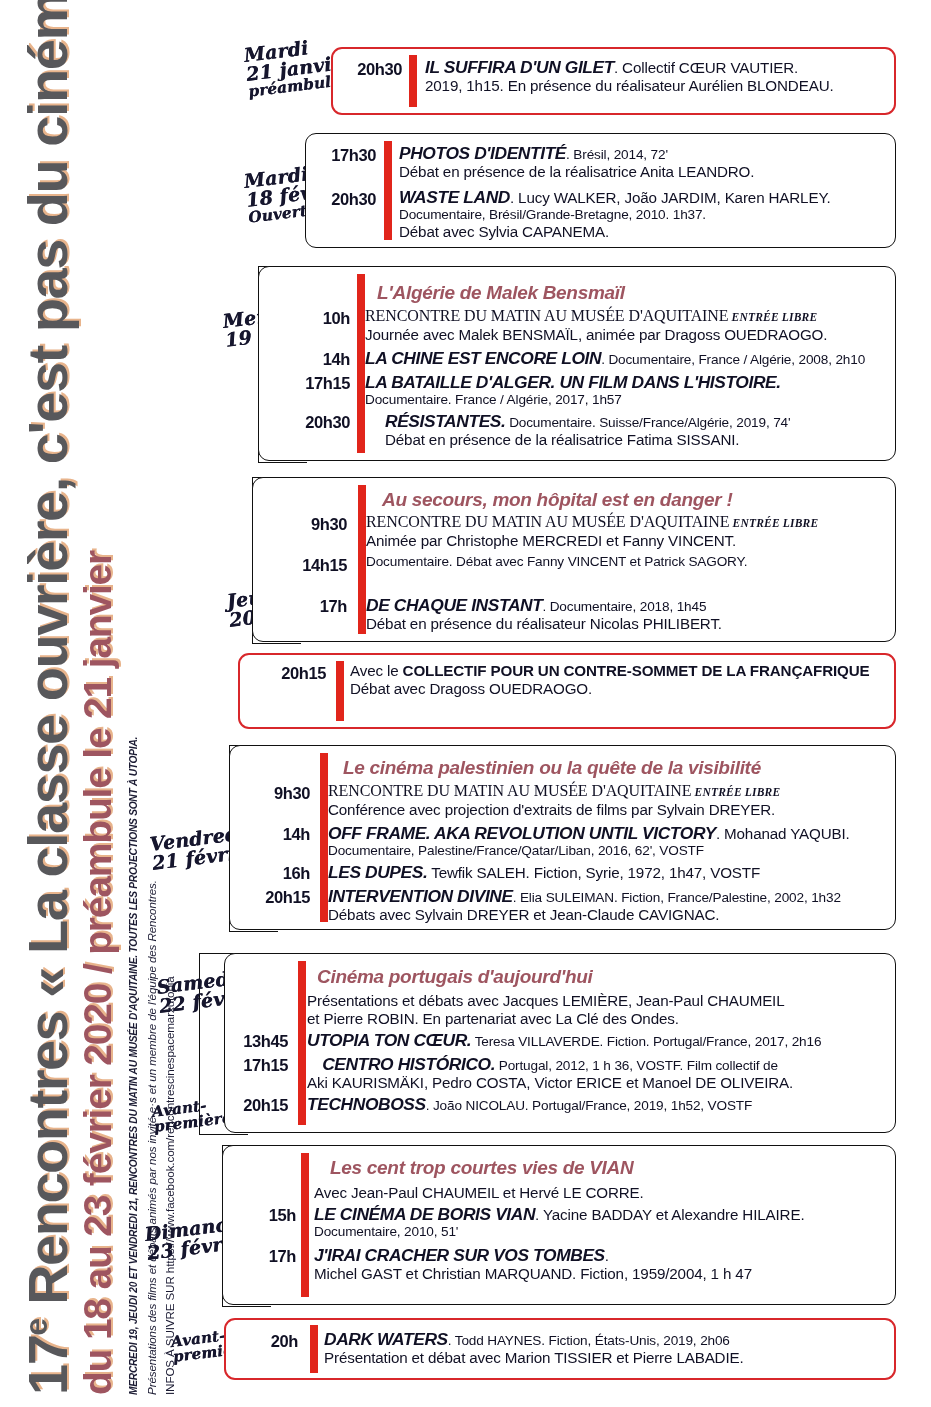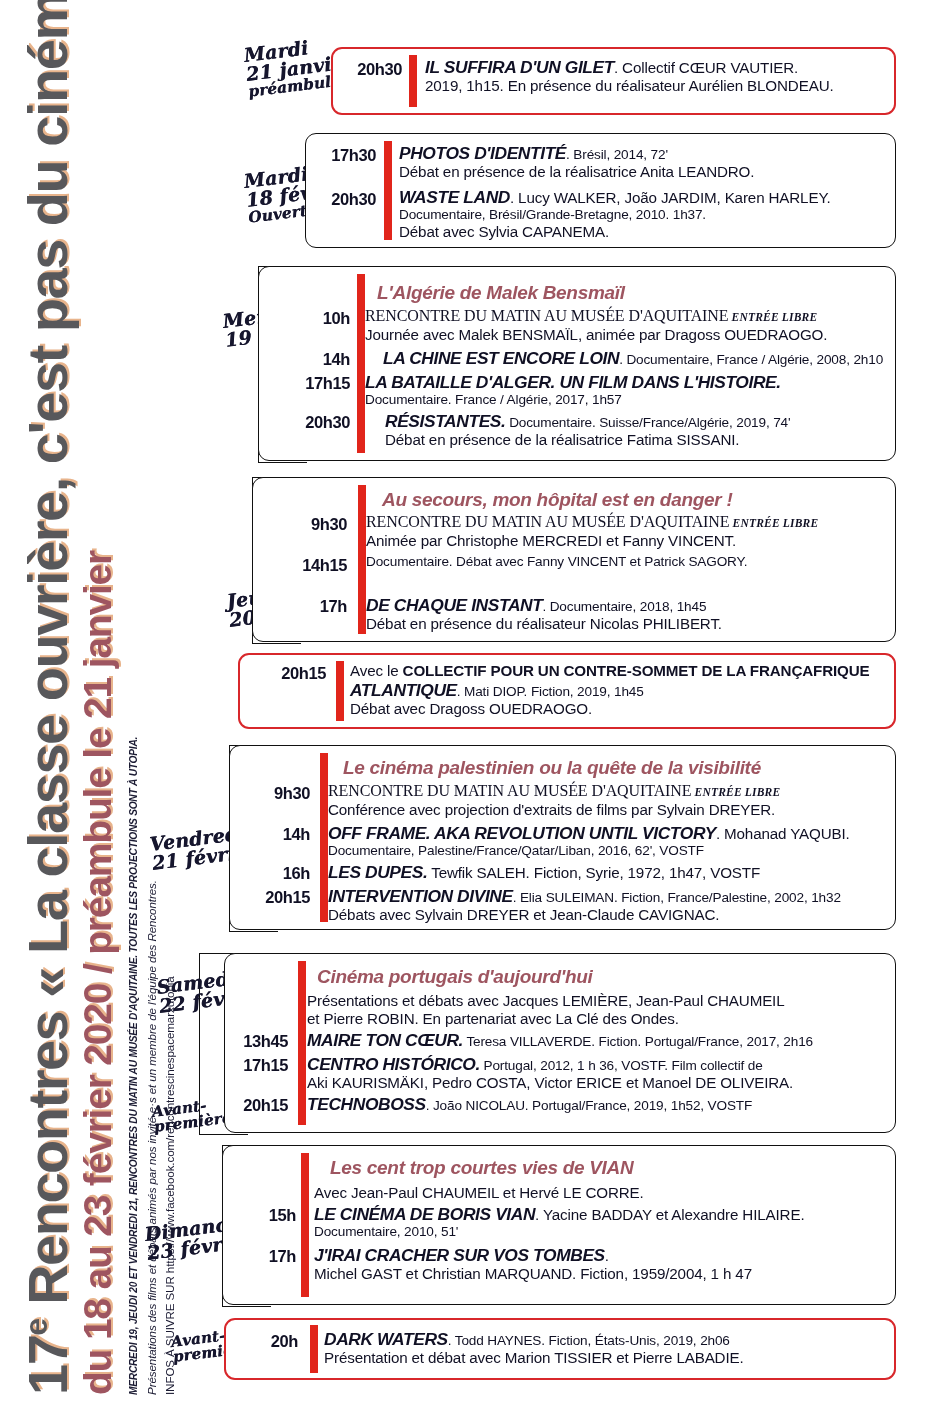--- a/index.html
+++ b/index.html
@@ -191,21 +191,21 @@
 
 <div class="sect-head" style="position:absolute;left:377px;top:282px;">L'Algérie de Malek Bensmaïl</div>
 
 <div class="time" style="left:290px;top:309px;width:60px;">10h</div>
 <div class="body" style="left:365px;top:307px;">
   <p class="ln"><span class="smallcap">RENCONTRE DU MATIN AU MUSÉE D'AQUITAINE</span><span class="entree"> ENTRÉE LIBRE</span></p>
   <p class="ln"><span>Journée avec Malek BENSMAÏL, animée par Dragoss OUEDRAOGO.</span></p>
 </div>
 
 <div class="time" style="left:290px;top:350px;width:60px;">14h</div>
-<div class="body" style="left:365px;top:348px;margin-left:18px;">
+<div class="body" style="left:365px;top:348px;">
   <p class="ln"><span class="film">LA CHINE EST ENCORE LOIN</span><span class="ln tight">. Documentaire, France / Algérie, 2008, 2h10</span></p>
 </div>
 
 <div class="time" style="left:290px;top:374px;width:60px;">17h15</div>
 <div class="body" style="left:365px;top:372px;">
   <p class="ln"><span class="film">LA BATAILLE D'ALGER. UN FILM DANS L'HISTOIRE.</span></p>
   <p class="ln tight"><span>Documentaire. France / Algérie, 2017, 1h57</span></p>
 </div>
 
 <div class="time" style="left:290px;top:413px;width:60px;">20h30</div>
@@ -239,21 +239,20 @@
 <div class="body" style="left:366px;top:595px;">
   <p class="ln"><span class="film">DE CHAQUE INSTANT</span><span class="ln tight">. Documentaire, 2018, 1h45</span></p>
   <p class="ln"><span>Débat en présence du réalisateur Nicolas PHILIBERT.</span></p>
 </div>
 
 <div class="panel red" style="left:238px;top:653px;width:658px;height:76px;"></div>
 <div class="bar" style="left:336px;top:661px;height:60px;"></div>
 <div class="time" style="left:246px;top:664px;width:80px;">20h15</div>
 <div class="body" style="left:350px;top:662px;">
   <p class="ln"><span>Avec le </span><span class="b">COLLECTIF POUR UN CONTRE-SOMMET DE LA FRANÇAFRIQUE</span></p>
-  <p class="ln"><span class="film">ATLANTIQUE</span><span class="ln tight">. Mati DIOP. Fiction, 2019, 1h45</span></p>
   <p class="ln"><span>Débat avec Dragoss OUEDRAOGO.</span></p>
 </div>
 
 <div class="bracket" style="left:229px;top:745px;width:48px;height:185px;border-right:0;"></div>
 <div class="hand hand-lg" style="left:151px;top:835px;">
   <span class="l1">Vendredi</span>
   <span class="l2">21 février</span>
 </div>
 <div class="panel" style="left:229px;top:745px;width:667px;height:185px;"></div>
 <div class="bar" style="left:320px;top:753px;height:169px;"></div>
@@ -297,25 +296,25 @@
 
 <div class="sect-head" style="position:absolute;left:317px;top:966px;">Cinéma portugais d'aujourd'hui</div>
 
 <div class="body" style="left:307px;top:992px;">
   <p class="ln"><span>Présentations et débats avec Jacques LEMIÈRE, Jean-Paul CHAUMEIL</span></p>
   <p class="ln"><span>et Pierre ROBIN. En partenariat avec La Clé des Ondes.</span></p>
 </div>
 
 <div class="time" style="left:222px;top:1032px;width:66px;">13h45</div>
 <div class="body" style="left:307px;top:1030px;">
-  <p class="ln"><span class="film">MAIRE TON CŒUR.</span><span class="ln tight"> Teresa VILLAVERDE. Fiction. Portugal/France, 2017, 2h16</span></p>
+  <p class="ln"><span class="film">UTOPIA TON CŒUR.</span><span class="ln tight"> Teresa VILLAVERDE. Fiction. Portugal/France, 2017, 2h16</span></p>
 </div>
 
 <div class="time" style="left:222px;top:1056px;width:66px;">17h15</div>
-<div class="body" style="left:307px;top:1054px;">
+<div class="body" style="left:307px;top:1054px;text-align:center;">
   <p class="ln"><span class="film">CENTRO HISTÓRICO.</span><span class="ln tight"> Portugal, 2012, 1 h 36, VOSTF. Film collectif de</span></p>
   <p class="ln"><span>Aki KAURISMÄKI, Pedro COSTA, Victor ERICE et Manoel DE OLIVEIRA.</span></p>
 </div>
 
 <div class="time" style="left:222px;top:1096px;width:66px;">20h15</div>
 <div class="body" style="left:307px;top:1094px;">
   <p class="ln"><span class="film">TECHNOBOSS</span><span class="ln tight">. João NICOLAU. Portugal/France, 2019, 1h52, VOSTF</span></p>
 </div>
 
 <div class="bracket" style="left:222px;top:1145px;width:48px;height:160px;border-right:0;"></div>

